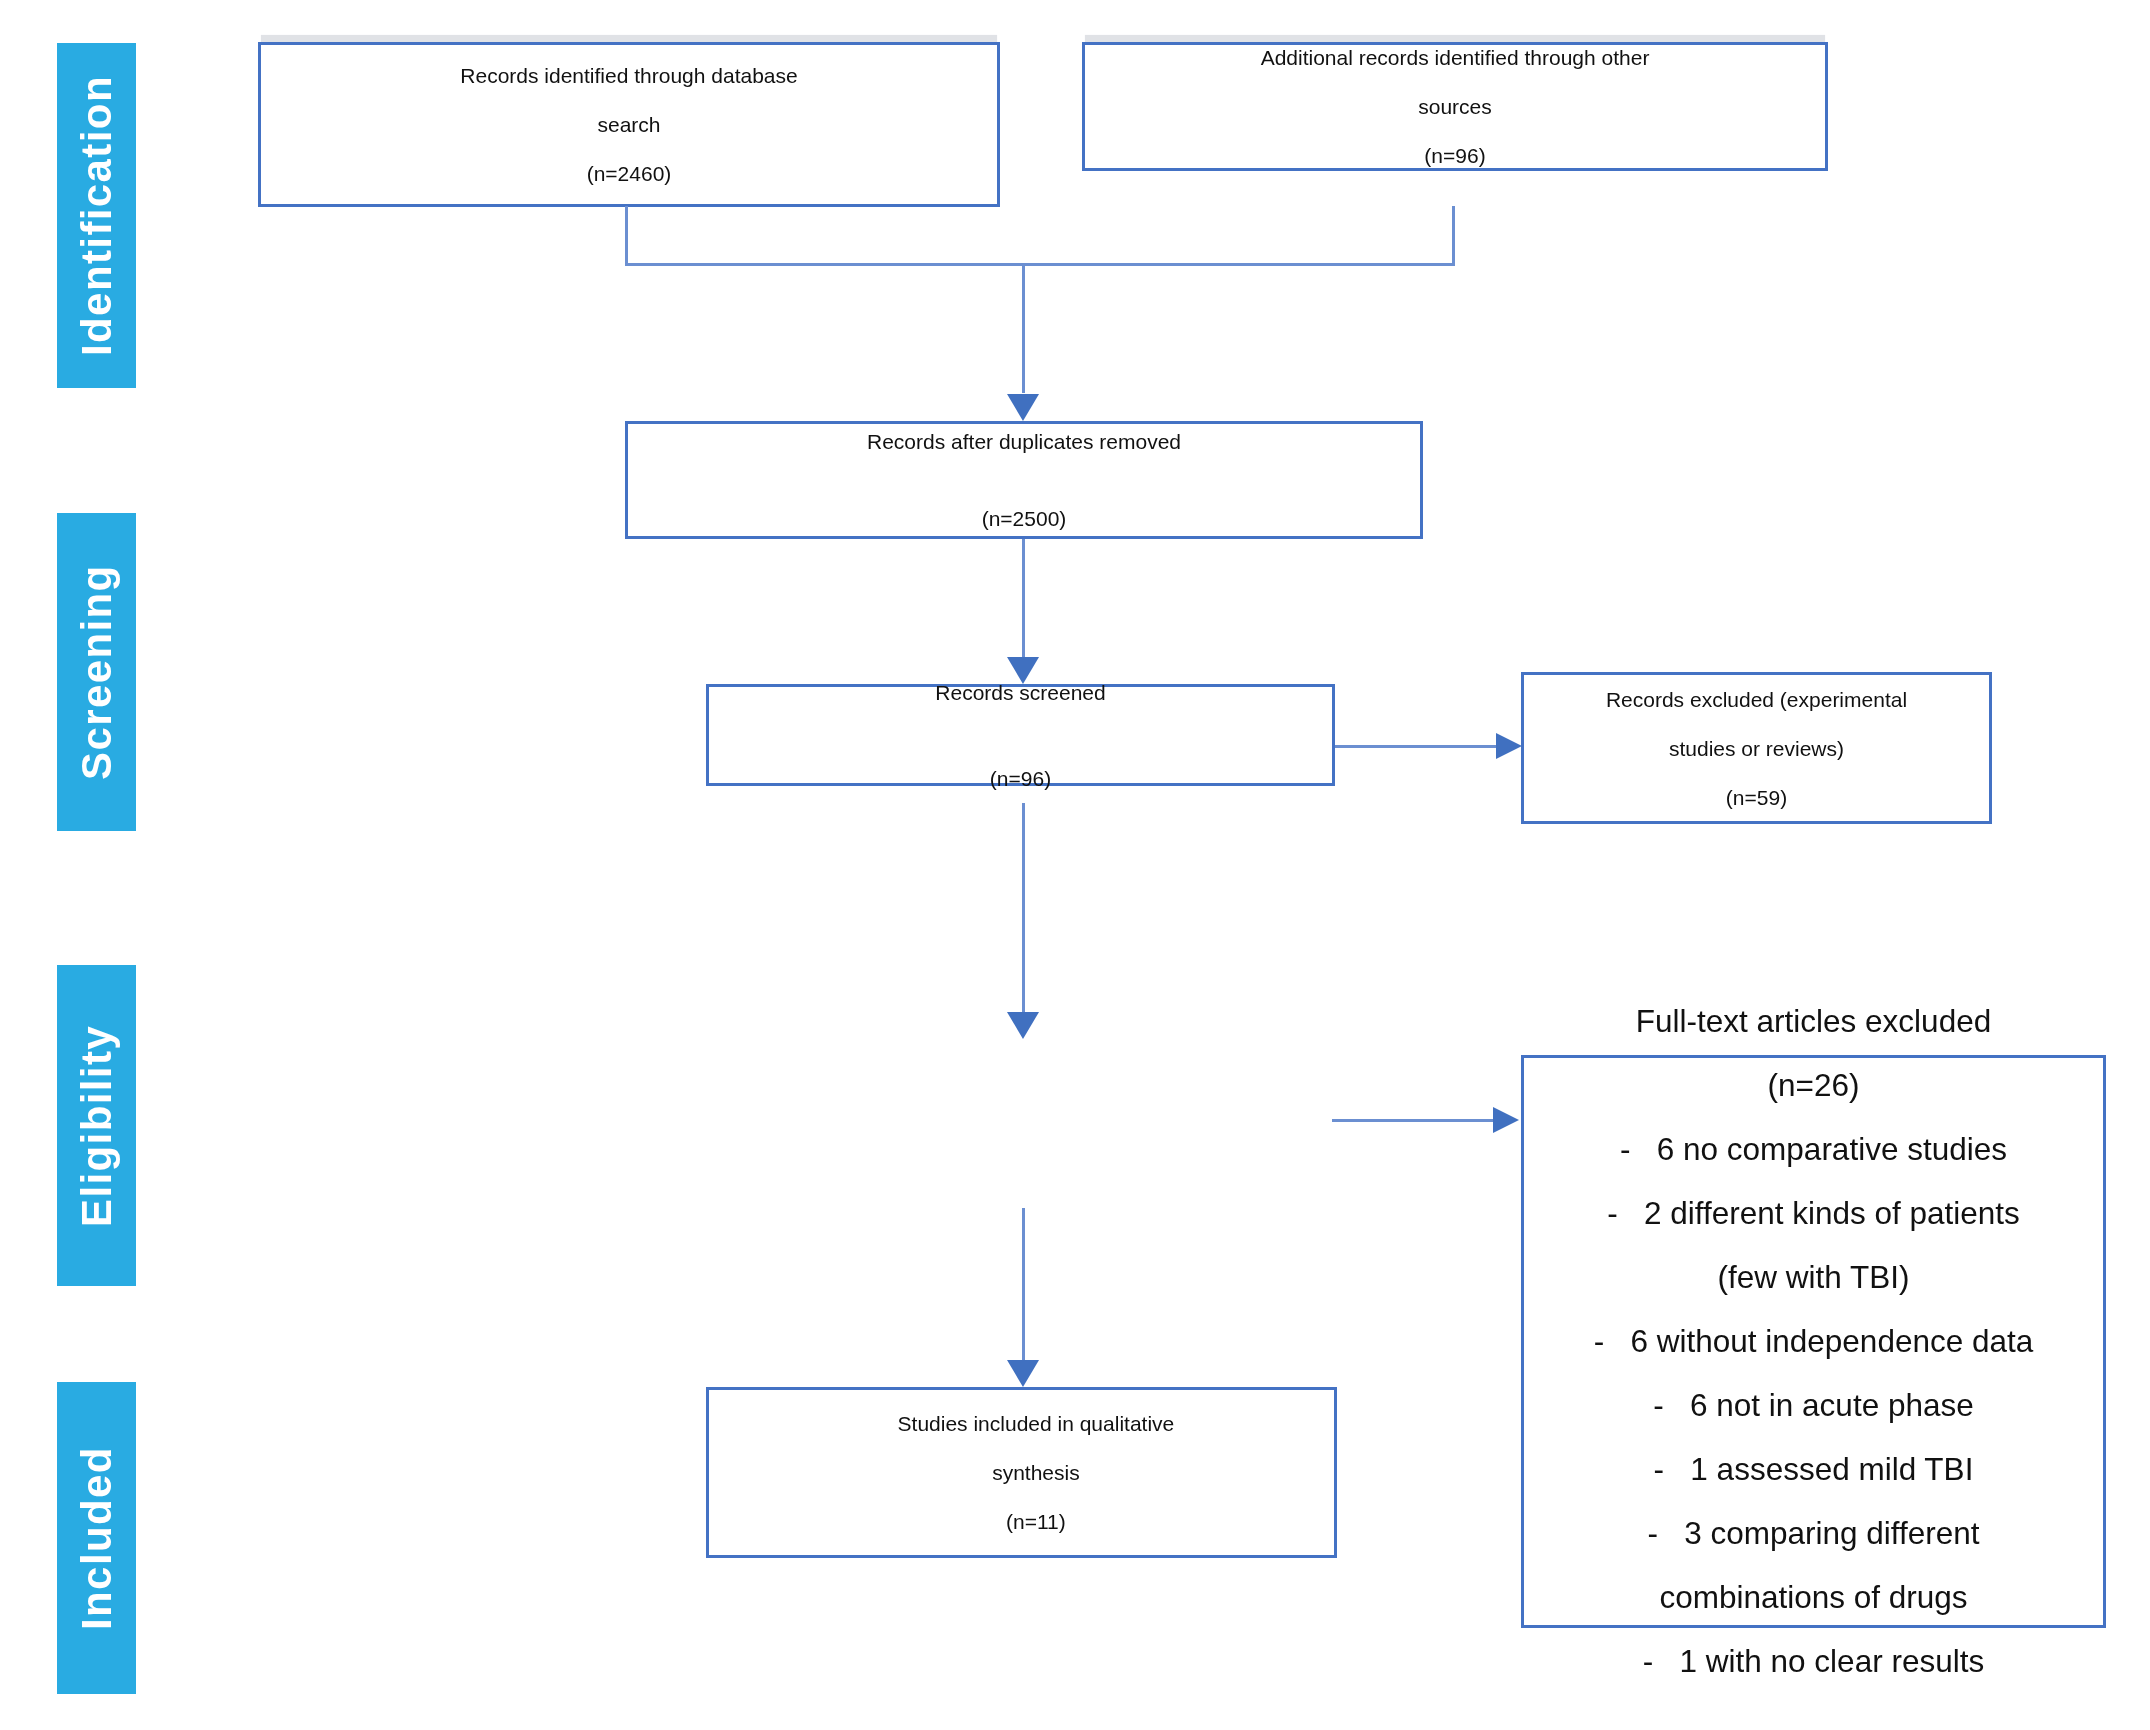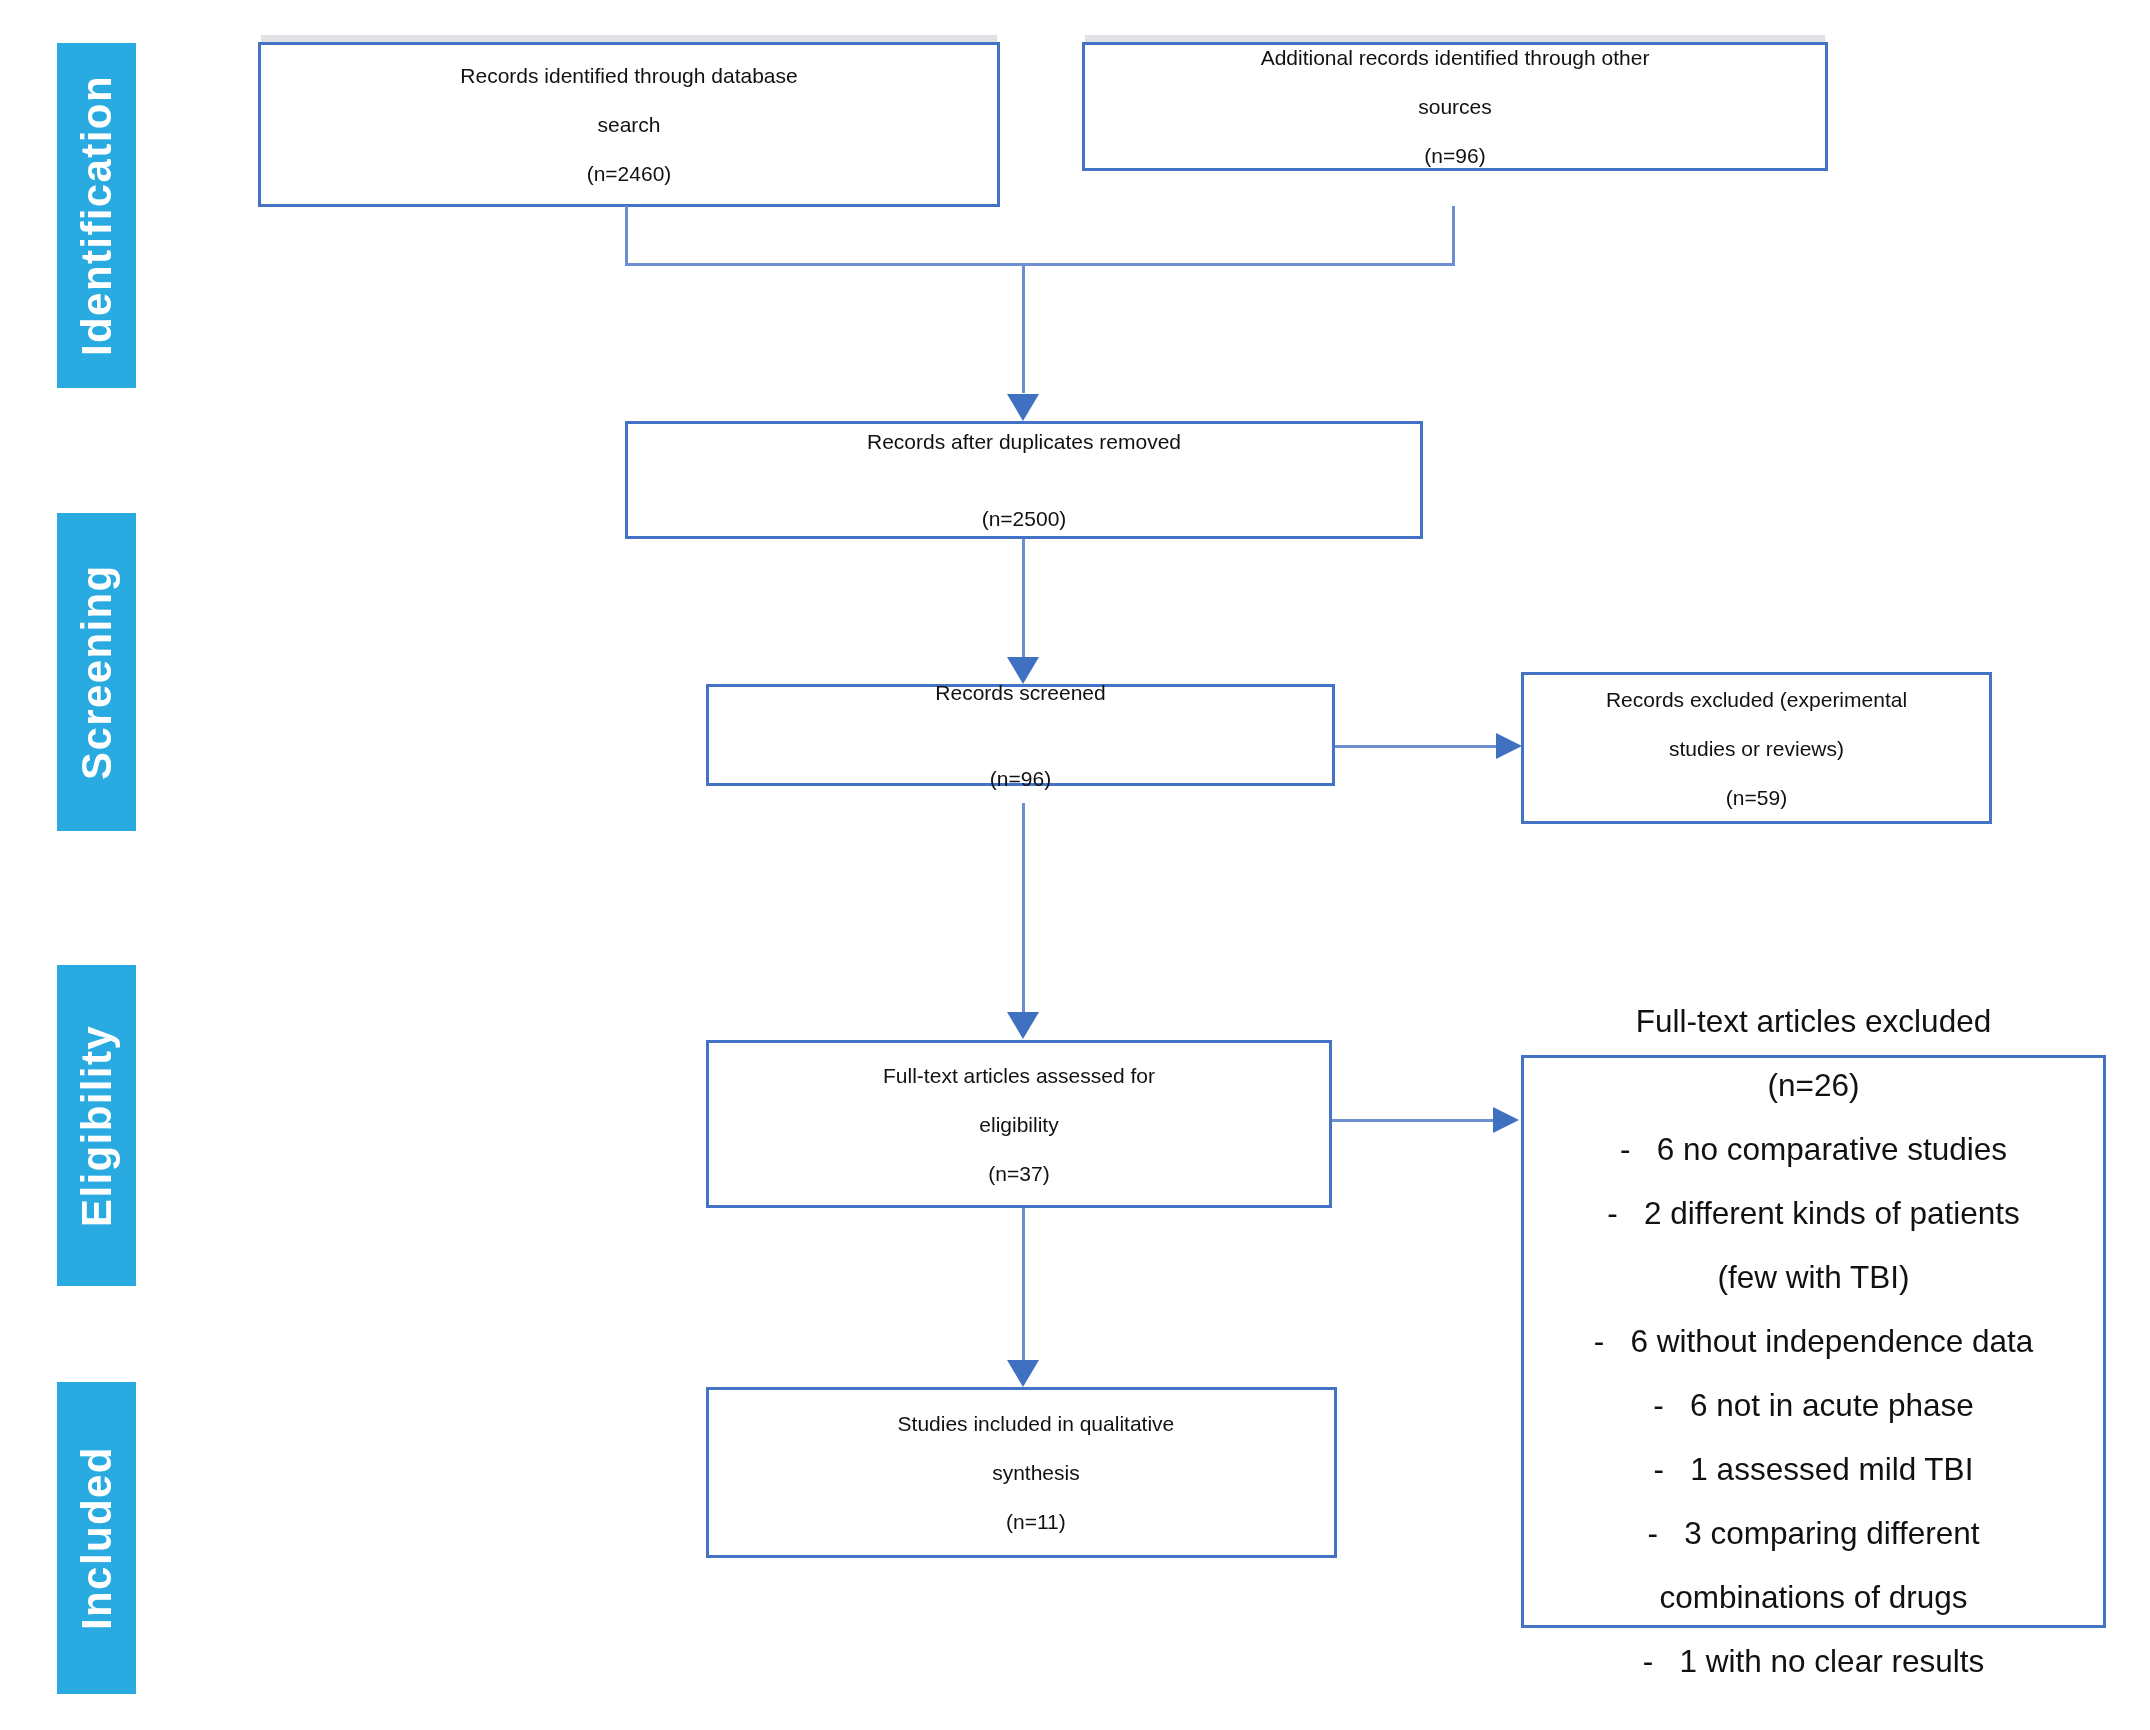--- a/index.html
+++ b/index.html
@@ -110,25 +110,20 @@
     </div>
   <div class="node" style="left:706px;  top:684px;  width:629px;  height:102px;gap:37px;">
       <div class="line">Records screened</div>
       <div class="line">(n=96)</div>
     </div>
   <div class="node" style="left:1521px; top:672px;  width:471px;  height:152px;">
       <div class="line">Records excluded (experimental</div>
       <div class="line">studies or reviews)</div>
       <div class="line">(n=59)</div>
     </div>
-  <div class="node" style="left:706px;  top:1040px; width:626px;  height:168px;">
-      <div class="line">Full-text articles assessed for</div>
-      <div class="line">eligibility</div>
-      <div class="line">(n=37)</div>
-    </div>
   <div class="node dense" style="left:1521px; top:1055px; width:585px;  height:573px;gap:17px;">
       <div class="line">Full-text articles excluded</div>
       <div class="line">(n=26)</div>
       <div class="line">-   6 no comparative studies</div>
       <div class="line">-   2 different kinds of patients</div>
       <div class="line">(few with TBI)</div>
       <div class="line">-   6 without independence data</div>
       <div class="line">-   6 not in acute phase</div>
       <div class="line">-   1 assessed mild TBI</div>
       <div class="line">-   3 comparing different</div>

